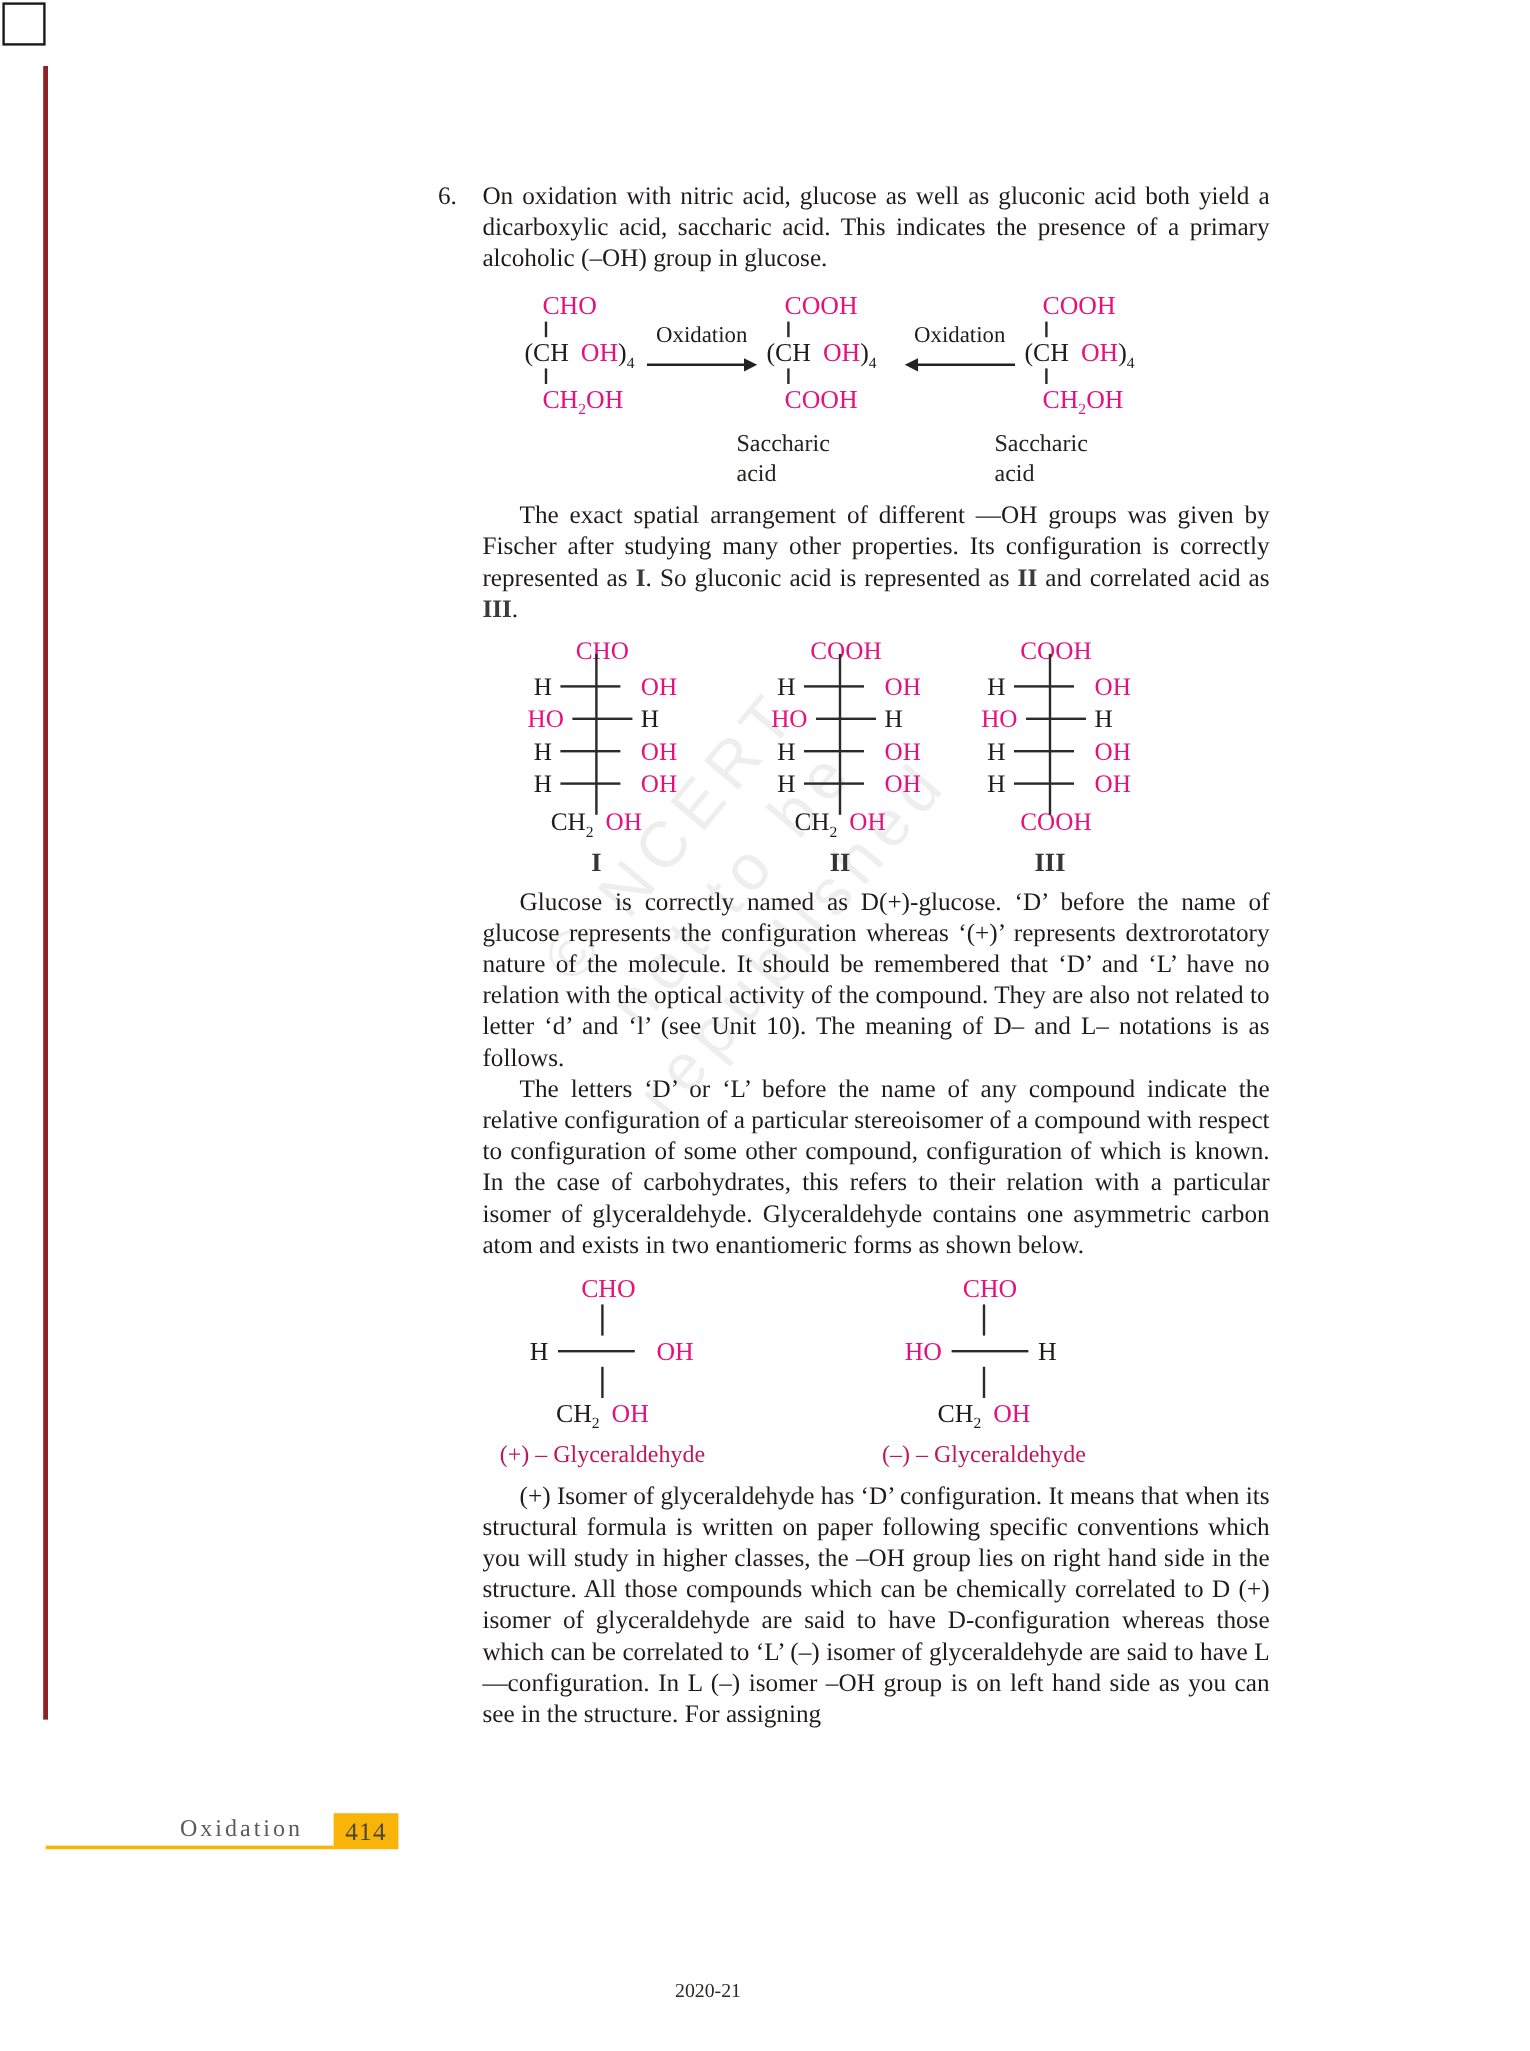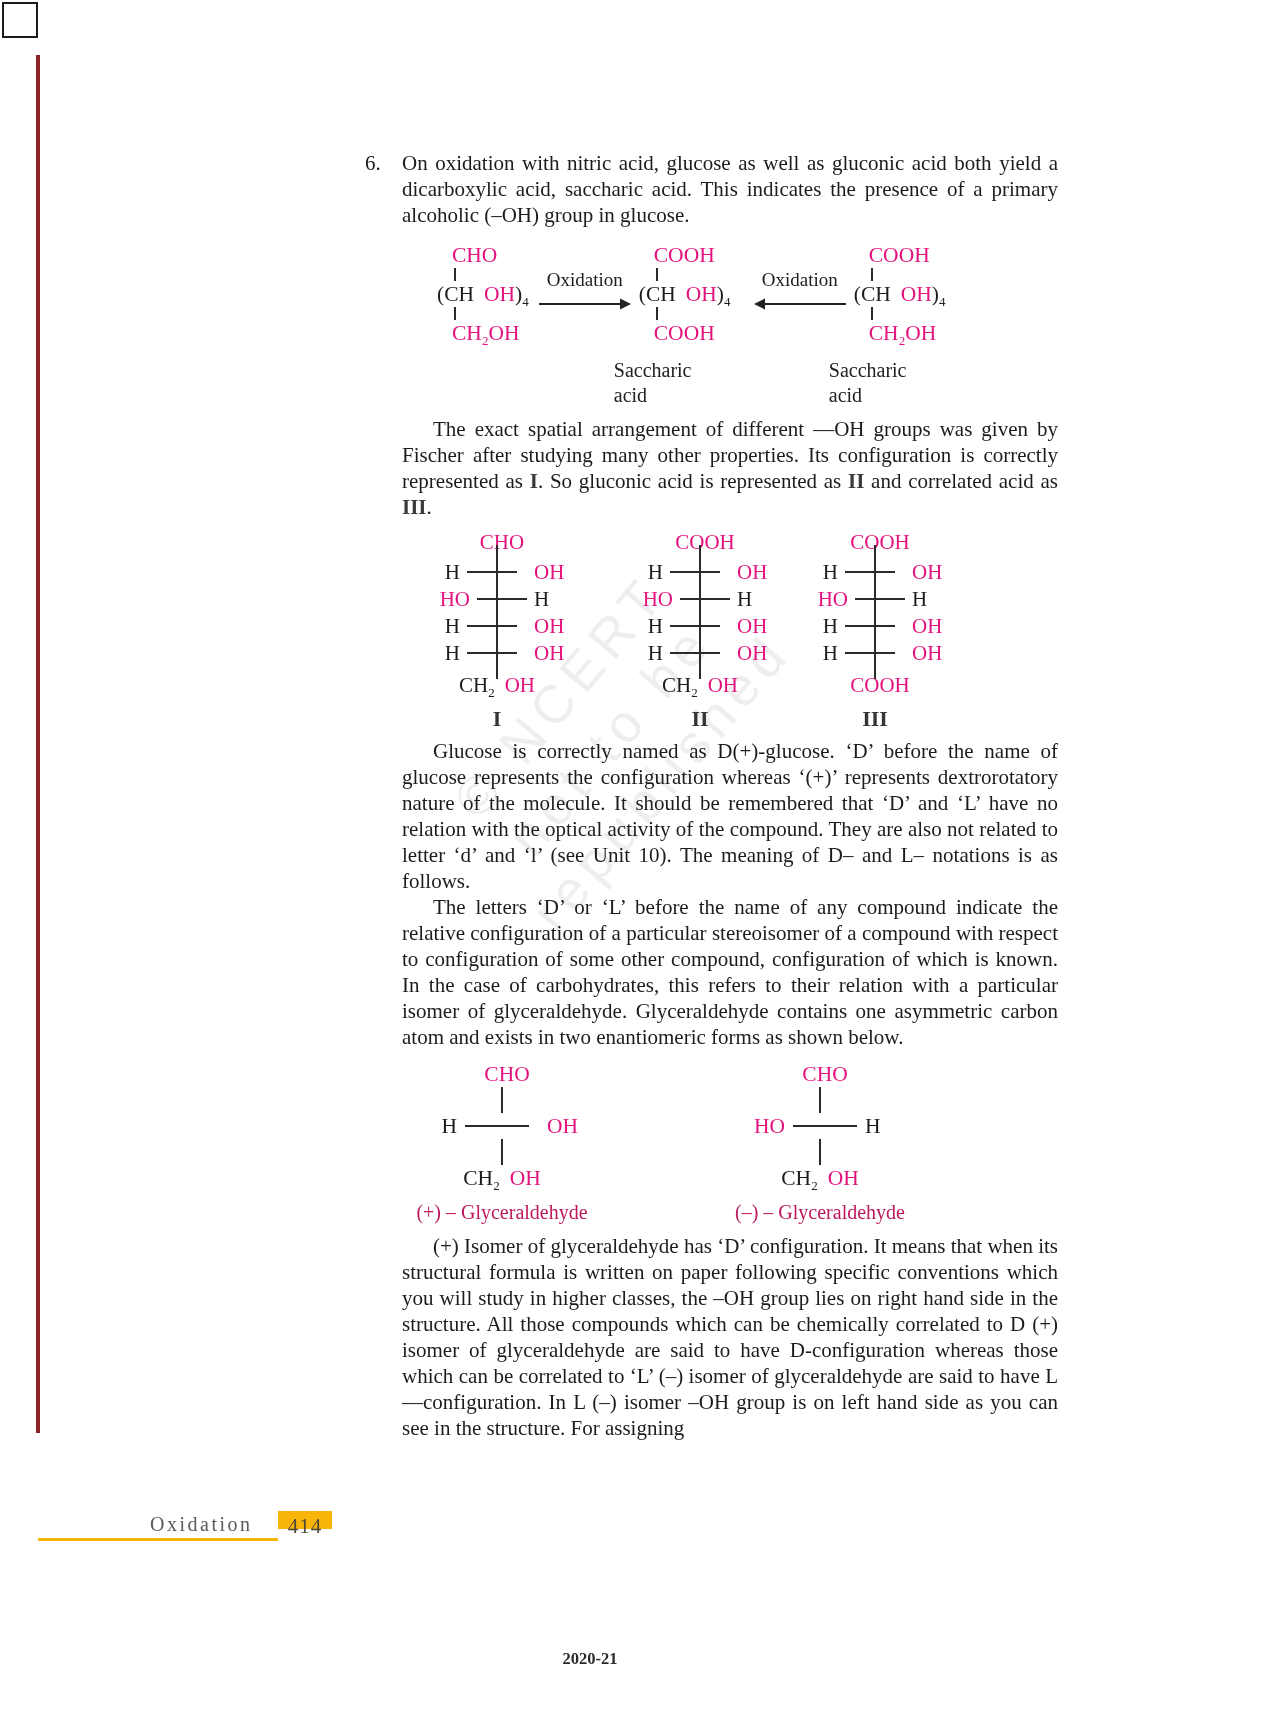--- a/index.html
+++ b/index.html
@@ -63,24 +63,24 @@
   .glyc .stem { width:2px; height:26px; background:#2a2a2a; margin:1px auto; }
   .gcross { display:flex; align-items:center; justify-content:center; height:24px; }
   .gcross .gl { width:54px; text-align:right; padding-right:8px; }
   .gcross .ghl { width:64px; height:2px; background:#2a2a2a; }
   .gcross .gr { width:54px; text-align:left; padding-left:8px; }
   .glyc .gbot { height:24px; line-height:24px; margin-top:1px; }
   .glyc .caption { margin-top:9px; font-size:20px; color:#be185d; }
 
   
   .footer-book { position:absolute; left:150px; top:1513px; font-size:20px; letter-spacing:2.5px; color:#5b5b5b; }
-  .footer-page-box { position:absolute; left:278px; top:1511px; width:54px; height:18px; background:#f9b40a; text-align:center; }
+  .footer-page-box { position:absolute; left:278px; top:1511px; width:54px; height:30px; background:#f9b40a; text-align:center; }
   .footer-page-box span { line-height:30px; font-size:21px; letter-spacing:1px; color:#4b473a; }
   .footer-line { position:absolute; left:38px; top:1538px; width:240px; height:3px; background:#f9b40a; }
-  .bottom-code { position:absolute; left:538px; top:1649px; width:104px; text-align:center; font-size:16.5px; color:#2c2a28;font-weight:bold; }
+  .bottom-code { position:absolute; left:538px; top:1649px; width:104px; text-align:center; font-size:16.5px; color:#2c2a28; }
 </style>
 </head>
 <body>
 
 <div class="page">
 
   <div class="corner-square"></div>
   <div class="left-rule"></div>
 
   <div class="watermark">

